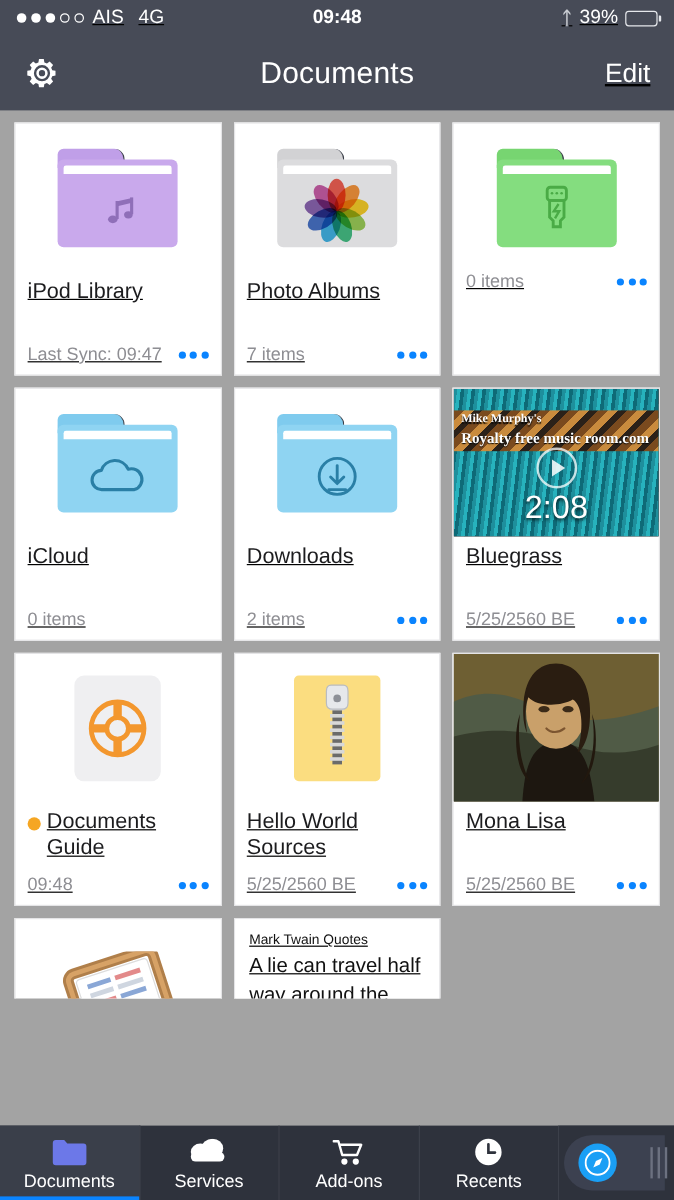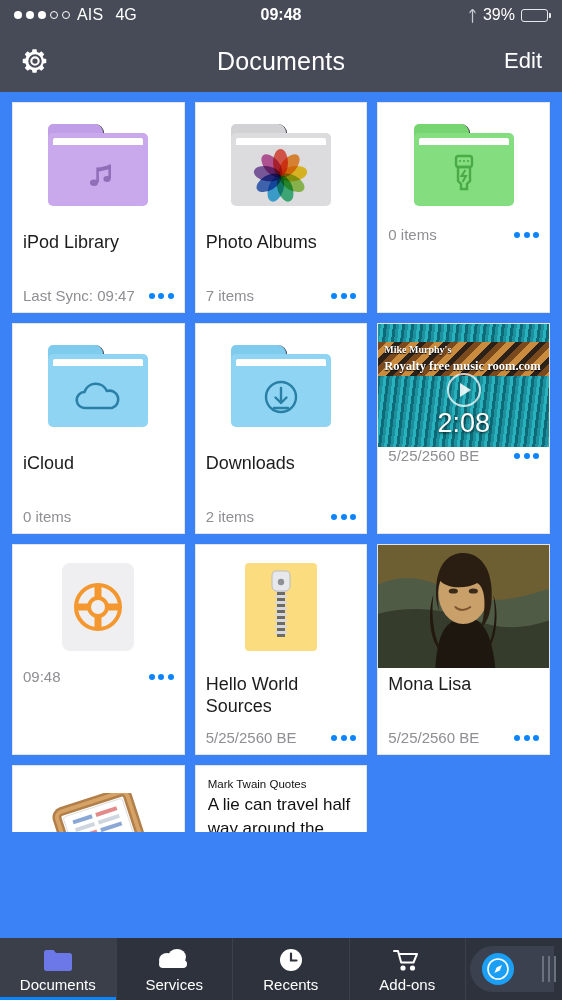--- a/index.html
+++ b/index.html
@@ -2,21 +2,21 @@
 <html><head>
 <meta charset="utf-8">
 <style>
   * { margin:0; padding:0; box-sizing:border-box; }
   html,body {
     width:562px; height:1000px;
     background:#f2f2f4;
     font-family:"Liberation Sans", sans-serif;
     overflow:hidden;
   }
-  .phone { position:relative; width:562px; height:1000px; background:#3b82f6; }
+  .phone { position:relative; width:562px; height:1000px; background:#a3a3a3;text-decoration:underline; }
 
   
   .statusbar {
     height:30px; background:#474b57; color:#fff;
     display:flex; align-items:center; padding:0 14px;
     font-size:17px; font-weight:bold; position:relative;
   }
   .sb-left { display:flex; align-items:center; gap:7px; }
   .dots { display:flex; gap:4px; align-items:center; }
   .dot { width:8px; height:8px; border-radius:50%; background:#fff; }
@@ -360,38 +360,45 @@
       </div>
       <div class="tile">
         <div class="videothumb">
       <span class="vt-grass"></span>
           <span class="vt-band"></span>
       <span class="vt-band-txt"><span class="vt-l1">Mike Murphy's</span><br>
       <span class="vt-l2">Royalty free music room.com</span></span>
       <span class="vt-play"></span>
       <span class="vt-dur">2:08</span>
         </div>
+        <div class="t-name">
+          <span>Bluegrass</span>
+        </div>
         <div class="t-foot">
        <span>5/25/2560 BE</span>
           <span class="ellipsis">
             <i></i>
             <i></i>
             <i></i>
           </span>
         </div>
       </div>
       <div class="tile">
         <div class="thumb">
       <span class="sqicon gray">
         <svg width="56" height="56" viewBox="0 0 56 56" fill="none" stroke="#f3972e" stroke-width="4">
           <circle cx="28" cy="28" r="22"></circle>
               <circle cx="28" cy="28" r="9"></circle>
           <path d="M28 6v13M28 37v13M6 28h13M37 28h13" stroke-width="7"></path>
         </svg>
           </span>
+        </div>
+        <div class="t-name">
+          <span class="badge"></span>
+          <span>Documents Guide</span>
         </div>
         <div class="t-foot">
        <span>09:48</span>
           <span class="ellipsis">
             <i></i>
             <i></i>
             <i></i>
           </span>
         </div>
       </div>
@@ -506,36 +513,36 @@
         <svg width="36" height="23" viewBox="0 0 36 23" fill="#fff">
           <ellipse cx="11" cy="11" rx="8" ry="7"></ellipse>
             <ellipse cx="21" cy="8" rx="9" ry="8"></ellipse>
           <rect x="3" y="11" width="28" height="8" rx="4"></rect>
         </svg>
       </span>
       <span>Services</span>
     </div>
     <div class="tab">
       <span class="ticon">
-        <svg width="24" height="24" viewBox="0 0 24 24">
-          <circle cx="12" cy="12" r="11" fill="#fff"></circle>
-          <path d="M12 5.5v7h5.5" stroke="#2e323c" stroke-width="2.2" fill="none" stroke-linecap="round"></path>
-        </svg>
-      </span>
-      <span>Recents</span>
-    </div>
-    <div class="tab">
-      <span class="ticon">
         <svg width="28" height="24" viewBox="0 0 28 24" fill="none" stroke="#fff" stroke-width="2" stroke-linecap="round" stroke-linejoin="round">
           <path d="M1 3h4l3.2 11.5h12.3L24 6H6.5"></path>
           <circle cx="10" cy="20" r="1.6" fill="#fff"></circle>
           <circle cx="19.5" cy="20" r="1.6" fill="#fff"></circle>
         </svg>
       </span>
       <span>Add-ons</span>
+    </div>
+    <div class="tab">
+      <span class="ticon">
+        <svg width="24" height="24" viewBox="0 0 24 24">
+          <circle cx="12" cy="12" r="11" fill="#fff"></circle>
+          <path d="M12 5.5v7h5.5" stroke="#2e323c" stroke-width="2.2" fill="none" stroke-linecap="round"></path>
+        </svg>
+      </span>
+      <span>Recents</span>
     </div>
     <div class="browser-btn">
       <span class="bb-pill">
         <span class="compass">
           <svg width="22" height="22" viewBox="0 0 22 22">
             <circle cx="11" cy="11" r="10" fill="none" stroke="#fff" stroke-width="1.6"></circle>
             <path d="M15 7l-2.2 5.4L7.4 15l2.2-5.5z" fill="#fff"></path>
           </svg>
         </span>
       </span>

